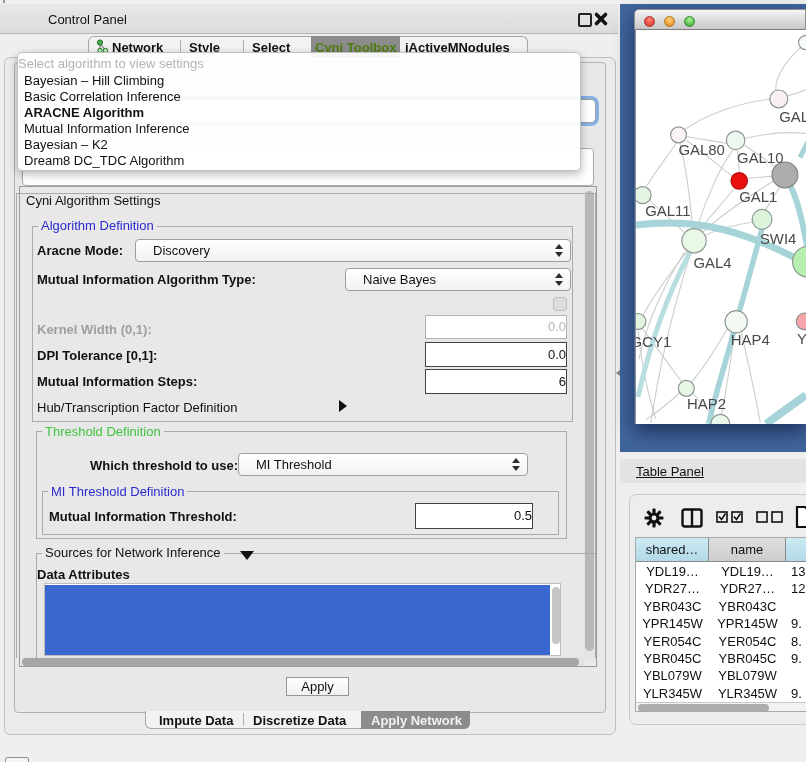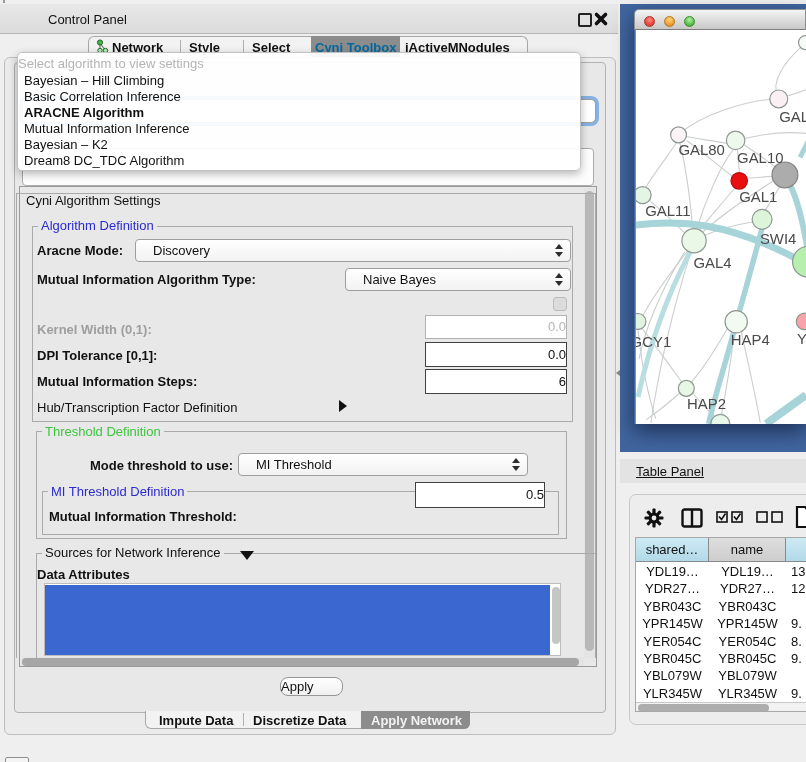--- a/index.html
+++ b/index.html
@@ -53,21 +53,21 @@
   <svg class="abs" style="left:96px;top:39px;" width="13" height="15" viewBox="0 0 13 15">
     <line x1="4" y1="4" x2="9" y2="11" stroke="#777" stroke-width="1.2"></line>
     <line x1="4" y1="4" x2="4" y2="11" stroke="#777" stroke-width="1.2"></line>
     <circle cx="4" cy="3.5" r="2.6" fill="#4caf50" stroke="#1c701c" stroke-width="1"></circle>
     <circle cx="4" cy="11.5" r="2.2" fill="#bde6bd" stroke="#1c701c" stroke-width="1"></circle>
     <circle cx="9.5" cy="11.5" r="2.2" fill="#bde6bd" stroke="#1c701c" stroke-width="1"></circle>
   </svg>
   <div class="abs bold" style="left:112px;top:40px;">Network</div>
   <div class="abs bold" style="left:189px;top:40px;">Style</div>
   <div class="abs bold" style="left:252px;top:40px;">Select</div>
-  <div class="abs bold" style="left:315px;top:40px;color:#0369a1;">Cyni Toolbox</div>
+  <div class="abs bold" style="left:315px;top:40px;color:#4d7c0f;">Cyni Toolbox</div>
   <div class="abs bold" style="left:405px;top:40px;">jActiveMNodules</div>
 
   <div class="abs" style="left:14px;top:62px;width:592px;height:651px;background:#e8e8e8;
        border:1px solid #b2b2b2;border-radius:4px;box-sizing:border-box;"></div>
 
   <div class="abs" style="left:22px;top:99px;width:574px;height:24px;border-radius:5px;
        background:#fff;border:1px solid #9e9e9e;box-shadow:0 0 0 3px #85b2e3;box-sizing:border-box;"></div>
   <div class="abs" style="left:22px;top:148px;width:572px;height:38px;border-radius:4px;
        background:#fdfdfd;border:1px solid #ababab;box-sizing:border-box;"></div>
 
@@ -113,48 +113,48 @@
   <div class="abs bold" style="left:37px;top:374px;">Mutual Information Steps:</div>
   <div class="field" style="left:425px;top:369px;width:142px;height:25px;line-height:23px;">6</div>
 
   <div class="abs" style="left:37px;top:400px;">Hub/Transcription Factor Definition</div>
   <div class="abs" style="left:339px;top:400px;width:0;height:0;border-top:6px solid transparent;
        border-bottom:6px solid transparent;border-left:8px solid #111;"></div>
 
   <div class="grp" style="left:36px;top:431px;width:529px;height:106px;"></div>
   <div class="grplabel" style="left:42px;top:425px;color:#3fc43f;">Threshold Definition</div>
 
-  <div class="abs bold" style="left:90px;top:458px;">Mode threshold to use:</div>
+  <div class="abs bold" style="left:90px;top:458px;">Which threshold to use:</div>
   <div class="combo" style="left:238px;top:453px;width:290px;height:23px;">MI Threshold
     <div class="carets">
         <div class="caret-up"></div>
         <div class="caret-dn"></div>
       </div></div>
 
   <div class="grp" style="left:42px;top:491px;width:515px;height:42px;"></div>
   <div class="grplabel" style="left:48px;top:485px;color:#2a2ad0;">MI Threshold Definition</div>
 
   <div class="abs bold" style="left:49px;top:509px;">Mutual Information Threshold:</div>
-  <div class="field" style="left:415px;top:482px;width:130px;height:26px;line-height:24px;">0.5</div>
+  <div class="field" style="left:415px;top:503px;width:118px;height:26px;line-height:24px;">0.5</div>
 
   <div class="grp" style="left:36px;top:553px;width:558px;height:104px;border-bottom:none;"></div>
   <div class="grplabel" style="left:42px;top:546px;">Sources for Network Inference</div>
   <div class="abs" style="left:240px;top:551px;width:0;height:0;border-left:7px solid transparent;
        border-right:7px solid transparent;border-top:9px solid #111;"></div>
 
   <div class="abs bold" style="left:37px;top:567px;">Data Attributes</div>
 
   <div class="abs" style="left:44px;top:583px;width:517px;height:73px;background:#fff;
        border:1px solid #bdbdbd;box-sizing:border-box;overflow:hidden;">
     <div style="position:absolute;left:0;top:1px;width:505px;height:80px;background:#3b68d0;"></div>
     <div style="position:absolute;left:507px;top:3px;width:8px;height:57px;background:#c6c6c6;border-radius:4px;"></div>
   </div>
 
-  <div class="abs" style="left:280px;top:677px;width:63px;height:19px;background:linear-gradient(#ffffff,#f0f0f0);
-       border:1px solid #969696;border-radius:8px;box-sizing:border-box;text-align:left;line-height:17px;">Apply</div>
+  <div class="abs" style="left:286px;top:677px;width:63px;height:19px;background:linear-gradient(#ffffff,#f0f0f0);
+       border:1px solid #969696;border-radius:0;box-sizing:border-box;text-align:center;line-height:17px;">Apply</div>
 
   <div class="abs" style="left:145px;top:711px;width:325px;height:18px;background:#f2f2f2;
        border:1px solid #a8a8a8;border-top:none;border-radius:0 0 6px 6px;box-sizing:border-box;"></div>
   <div class="abs" style="left:361px;top:711px;width:109px;height:18px;background:#8c8c8c;border-radius:0 0 6px 0;"></div>
   <div class="abs" style="left:243px;top:713px;width:1px;height:13px;background:#b0b0b0;"></div>
   <div class="abs bold" style="left:159px;top:713px;">Impute Data</div>
   <div class="abs bold" style="left:253px;top:713px;">Discretize Data</div>
   <div class="abs bold" style="left:371px;top:713px;color:#f2f2f2;">Apply Network</div>
 
   <div class="abs" style="left:17px;top:52px;width:564px;height:119px;

